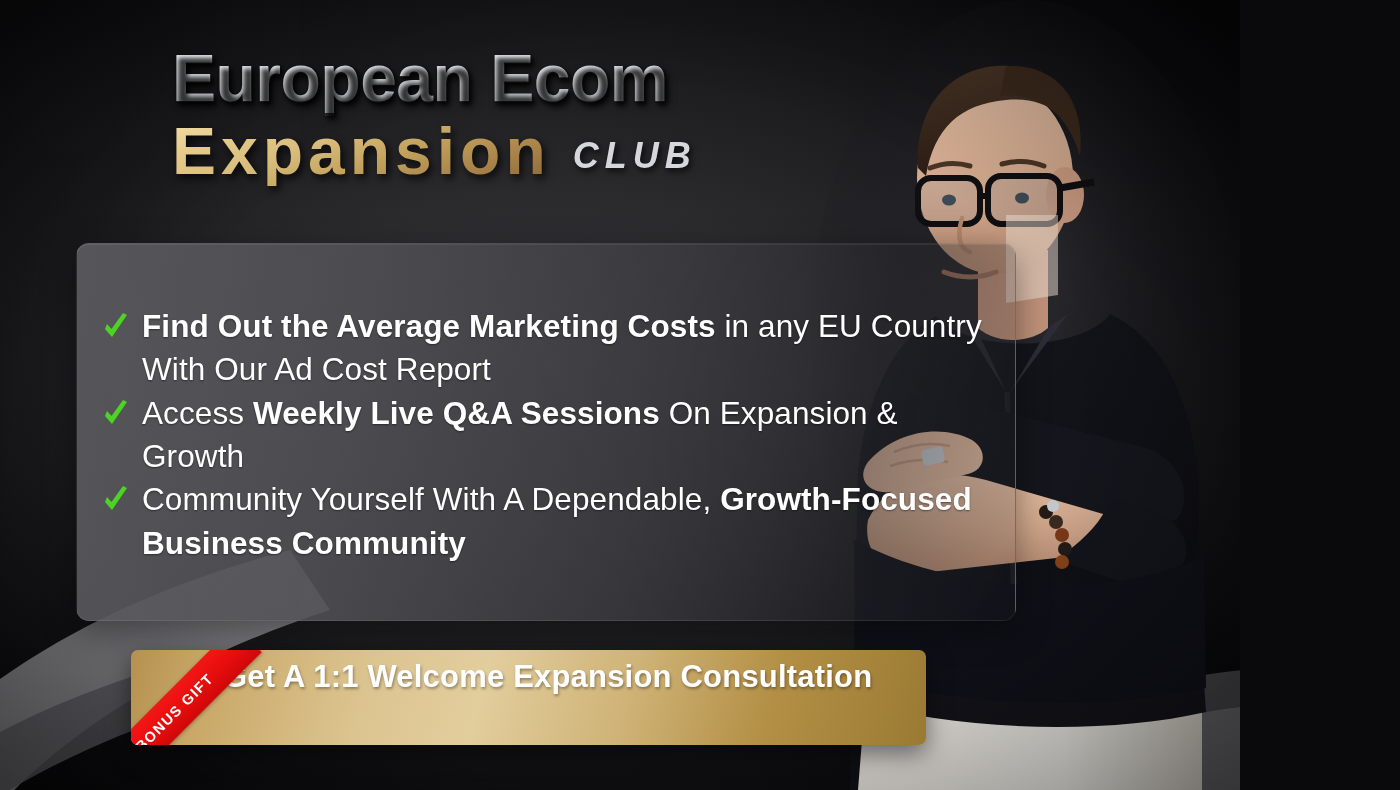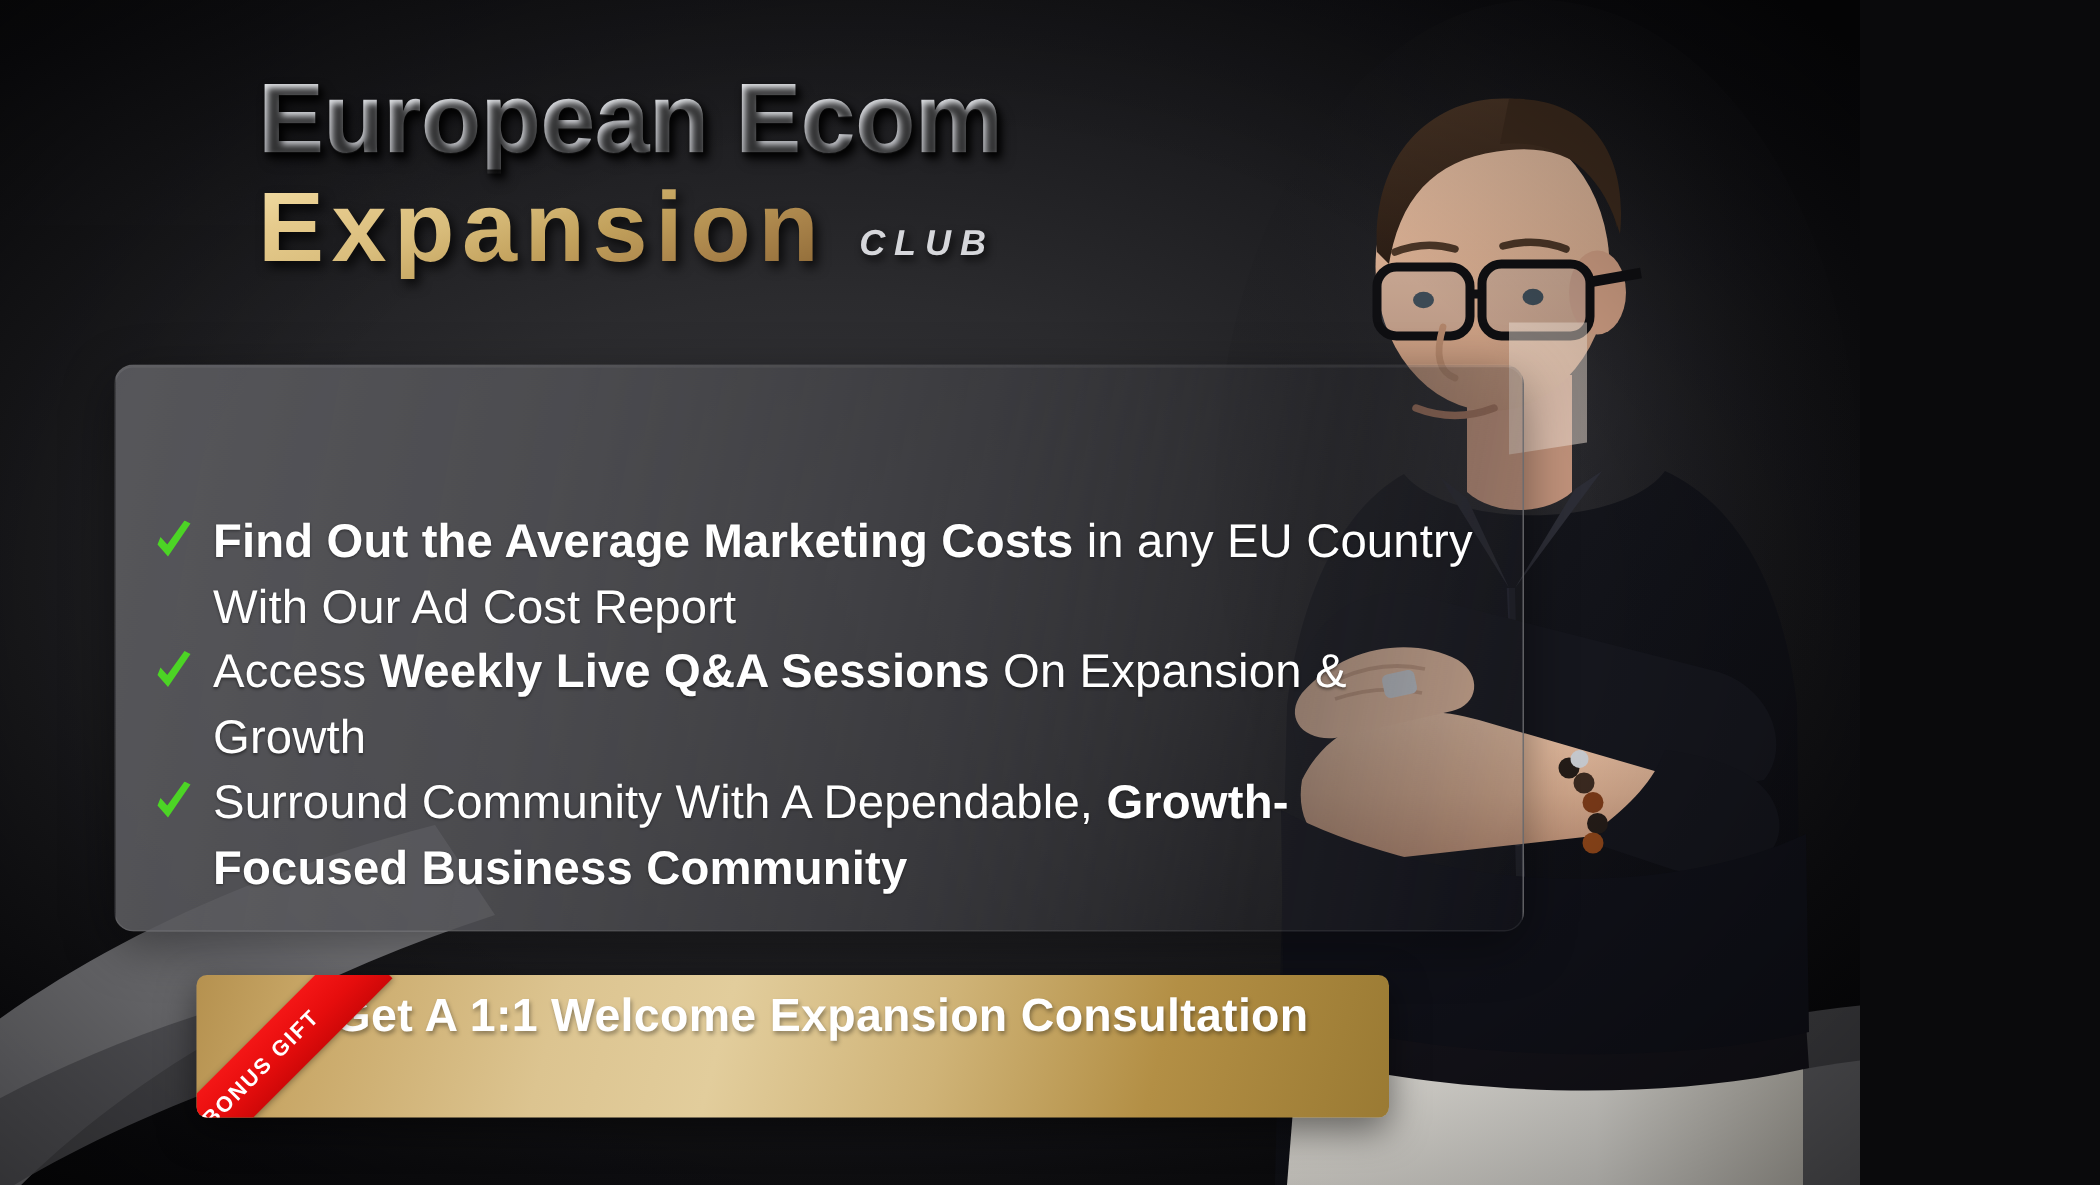--- a/index.html
+++ b/index.html
@@ -59,38 +59,38 @@
     font-size:66px; font-weight:bold; line-height:1.05;
     letter-spacing:5px;
     background:linear-gradient(160deg,#f3dfa8 0%,#e6cb8d 18%,#d9bd7c 38%,#c2a15c 58%,#a9834a 78%,#8a6634 100%);
     -webkit-background-clip:text;
     background-clip:text;
     color:transparent;
     filter:drop-shadow(3px 4px 4px rgba(0,0,0,.8));
     text-align:right;
   }
   .title-club {
-    font-size:24px; font-weight:bold; font-style:italic;
+    font-size:36px; font-weight:bold; font-style:italic;
     letter-spacing:6px;
     color:#d6d7db;
     padding-bottom:9px;
     filter:drop-shadow(2px 3px 3px rgba(0,0,0,.8));
   }
 
   
   #benefits-card {
     position:absolute;
     left:76px; top:243px;
     width:940px; height:378px;
     border-radius:13px;
     background:linear-gradient(100deg, rgba(92,92,96,.92) 0%, rgba(80,80,84,.88) 30%, rgba(62,62,66,.75) 60%, rgba(40,40,44,.45) 82%, rgba(26,26,30,.18) 100%);
     border:1px solid rgba(255,255,255,.07);
     box-shadow:0 10px 34px rgba(0,0,0,.42), inset 0 1px 0 rgba(255,255,255,.07);
     padding:26px 30px 20px 26px;
-    display:flex; flex-direction:column; justify-content:flex-end;
+    display:flex; flex-direction:column; justify-content:center;
   }
   .benefit {
     display:flex; align-items:flex-start; gap:13px;
   }
   .check {
     flex:0 0 auto;
     width:26px; height:32px;
     margin-top:8px;
   }
   .benefit-text {
@@ -293,21 +293,21 @@
       <div class="benefit-text">
         <span>Access </span><b>Weekly Live Q&amp;A Sessions</b><span> On Expansion &amp; Growth</span>
       </div>
     </div>
 
     <div class="benefit">
       <svg class="check" viewBox="0 0 26 32">
         <path d="M2,16 L9,24 L24,2 L20,0 L8.5,16 L4,11 Z" fill="#4cd425"></path>
       </svg>
       <div class="benefit-text">
-        <span>Surround Community With A Dependable, </span><b>Growth-Focused Business Community</b>
+        <span>Community Yourself With A Dependable, </span><b>Growth-Focused Business Community</b>
       </div>
     </div>
 
   </div>
 
   <div id="bonus-bar">
     <div class="ribbon-wrap">
       <div class="ribbon-band">
         <span>BONUS GIFT</span>
       </div>

